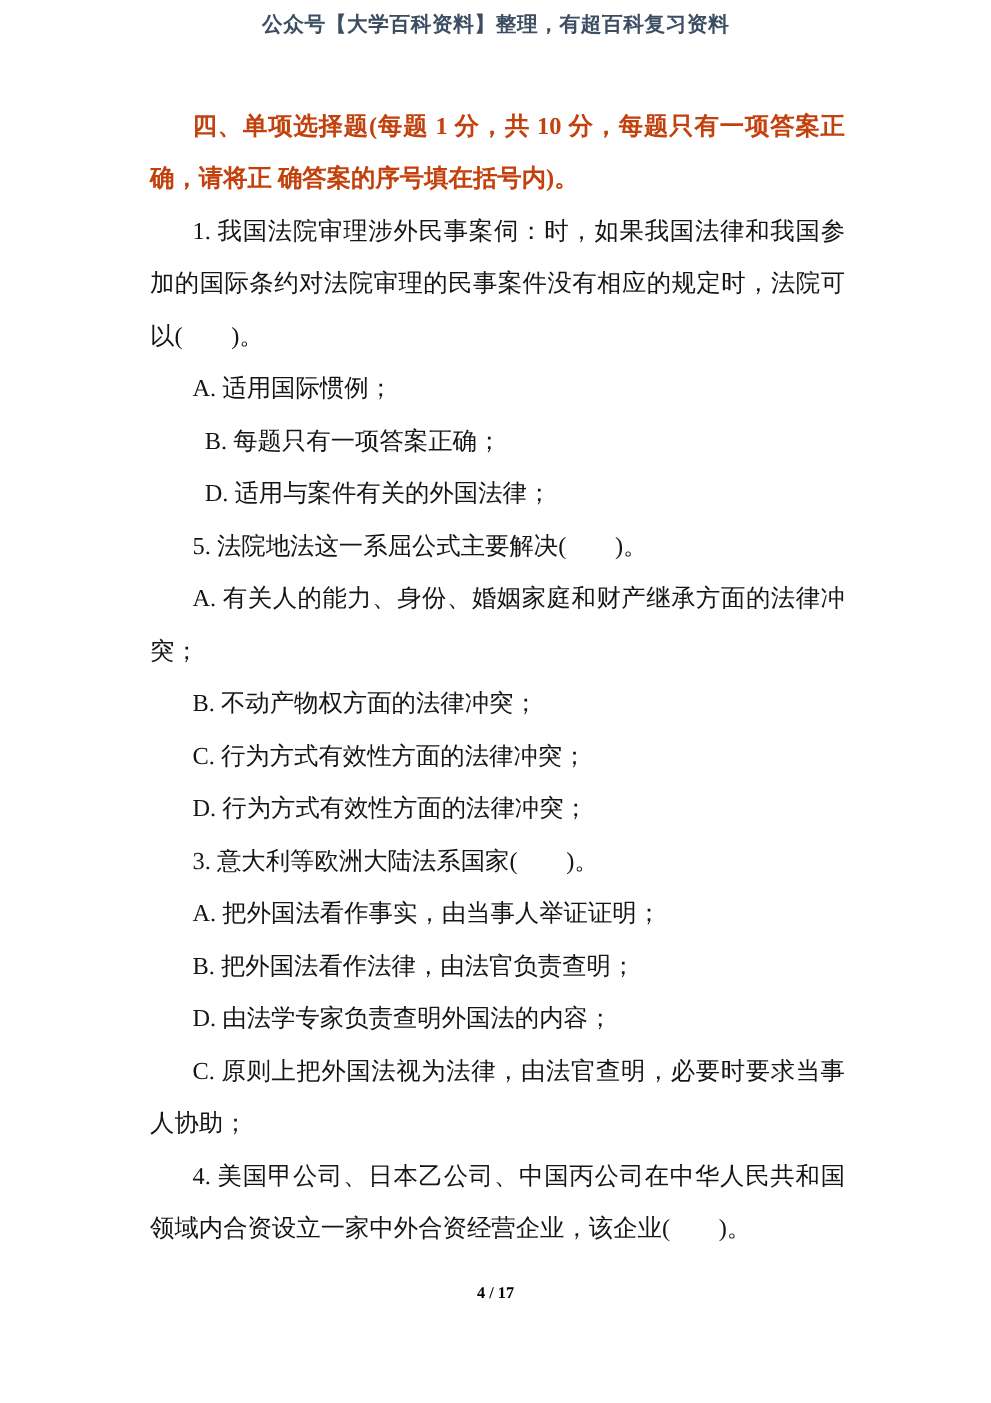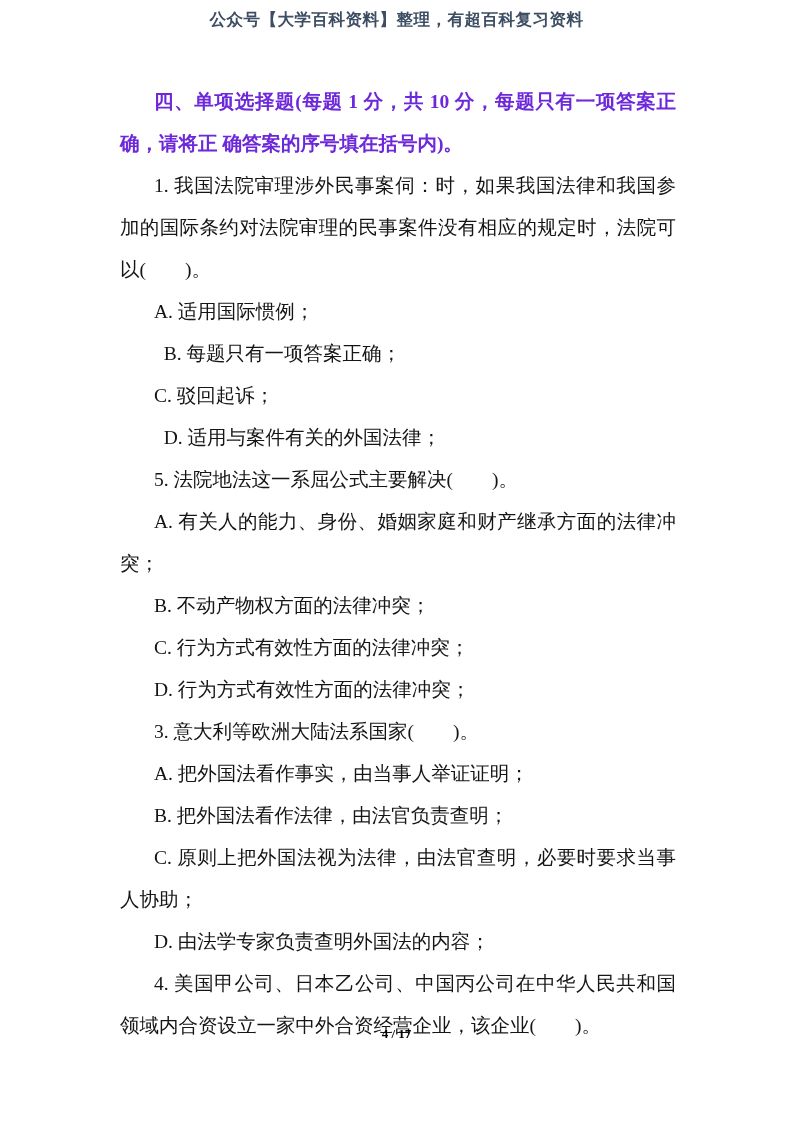--- a/index.html
+++ b/index.html
@@ -37,21 +37,21 @@
     line-height: 42px;
     text-align: justify;
   }
   .content p {
     margin: 0;
     padding: 0;
     text-indent: 34px;
   }
   .section-title {
     font-weight: bold;
-    color: #6d28d9;
+    color: #c2410c;
   }
   .page-footer {
     position: absolute;
     top: 1023px;
     left: 0;
     width: 100%;
     text-align: center;
     font-size: 13px;
     line-height: 22px;
     font-weight: bold;
@@ -65,34 +65,33 @@
 
   <div class="page-header">公众号【大学百科资料】整理，有超百科复习资料</div>
 
   <div class="content">
 
     <p class="section-title">四、单项选择题(每题 1 分，共 10 分，每题只有一项答案正确，请将正 确答案的序号填在括号内)。</p>
 
     <p>1. 我国法院审理涉外民事案伺：时，如果我国法律和我国参加的国际条约对法院审理的民事案件没有相应的规定时，法院可以(　　)。</p>
     <p>A. 适用国际惯例；</p>
     <p> B. 每题只有一项答案正确；</p>
-    <p>C. 驳回起诉；</p>
     <p> D. 适用与案件有关的外国法律；</p>
 
     <p>5. 法院地法这一系屈公式主要解决(　　)。</p>
     <p>A. 有关人的能力、身份、婚姻家庭和财产继承方面的法律冲突；</p>
     <p>B. 不动产物权方面的法律冲突；</p>
     <p>C. 行为方式有效性方面的法律冲突；</p>
     <p>D. 行为方式有效性方面的法律冲突；</p>
 
     <p>3. 意大利等欧洲大陆法系国家(　　)。</p>
     <p>A. 把外国法看作事实，由当事人举证证明；</p>
     <p>B. 把外国法看作法律，由法官负责查明；</p>
+    <p>D. 由法学专家负责查明外国法的内容；</p>
     <p>C. 原则上把外国法视为法律，由法官查明，必要时要求当事人协助；</p>
-    <p>D. 由法学专家负责查明外国法的内容；</p>
 
     <p>4. 美国甲公司、日本乙公司、中国丙公司在中华人民共和国领域内合资设立一家中外合资经营企业，该企业(　　)。</p>
 
   </div>
 
   <div class="page-footer">
     <span>4 / 17</span>
   </div>
 
 </div>

